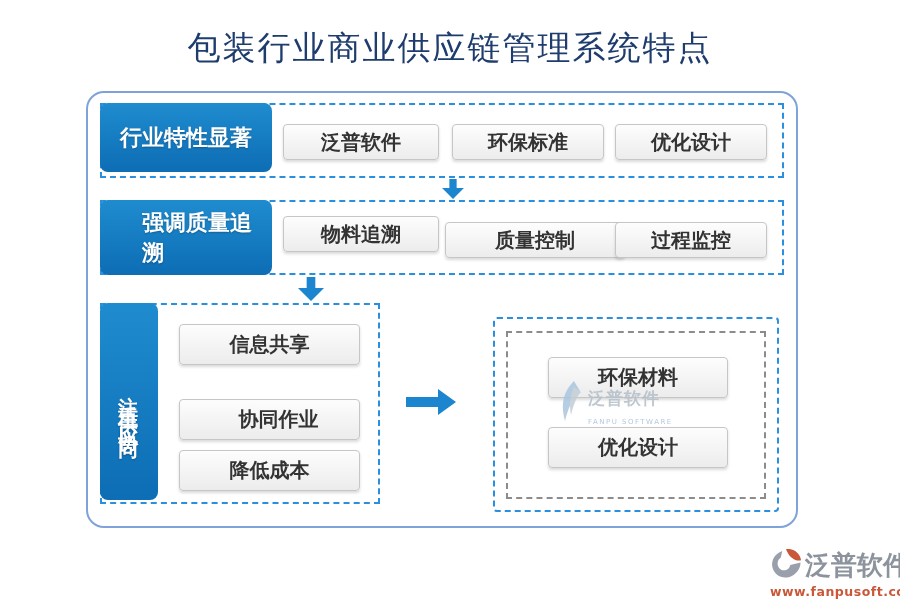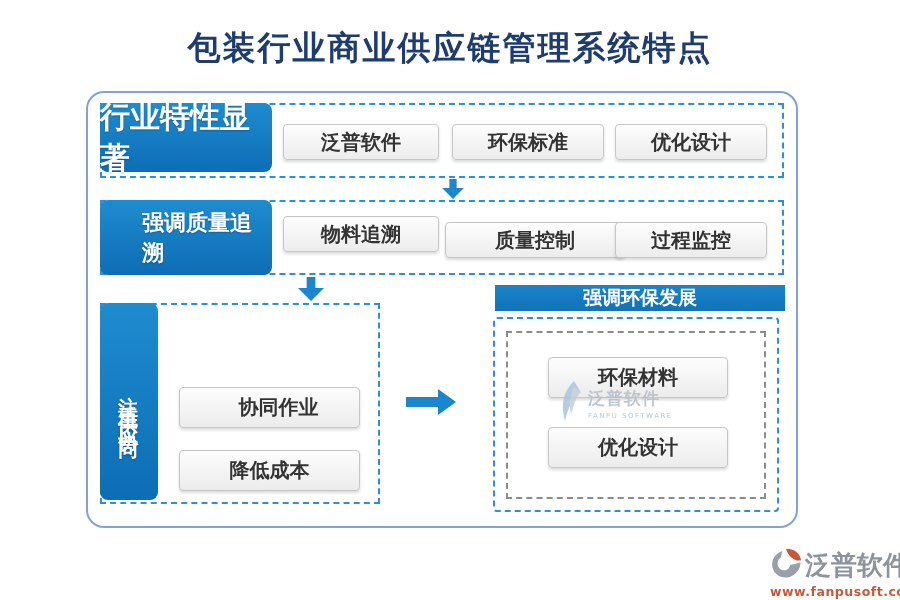--- a/index.html
+++ b/index.html
@@ -2,41 +2,41 @@
 <html><head>
 <meta charset="utf-8">
 <style>
   * { margin: 0; padding: 0; box-sizing: border-box; }
   html, body { width: 900px; height: 600px; background: #ffffff; font-family: "DejaVu Sans", "Liberation Sans", sans-serif; }
   .canvas { position: relative; width: 900px; height: 600px; overflow: hidden; background: #fff; }
 
   .title {
     position: absolute; left: 0; top: 26px; width: 900px;
     text-align: center; font-family: "DejaVu Serif", "Liberation Serif", serif;
-    font-size: 33px; font-weight: bold; color: #1e3c6e; letter-spacing: 2px;
+    font-size: 33px; font-weight: normal; color: #1e3c6e; letter-spacing: 2px;
   }
 
   .frame {
     position: absolute; left: 86px; top: 91px; width: 712px; height: 437px;
     border: 2px solid #7fa3d9; border-radius: 18px; background: #fff;
   }
 
   .row-dashed { position: absolute; border: 2px dashed #2b8fe0; background: #fff; }
   .row1 { left: 100px; top: 103px; width: 684px; height: 75px; }
   .row2 { left: 100px; top: 200px; width: 684px; height: 75px; }
   .row3 { left: 100px; top: 303px; width: 280px; height: 201px; }
 
   .blue-label {
     position: absolute; z-index: 2;
     background: linear-gradient(180deg, #1f8ccf 0%, #0d6db5 100%);
     border-radius: 8px; color: #ffffff; font-weight: bold;
     display: flex; align-items: center; justify-content: center;
     text-shadow: 0 1px 2px rgba(0,0,0,.25);
   }
-  .label1 { left: 100px; top: 103px; width: 172px; height: 69px; font-size: 30px; }
+  .label1 { left: 100px; top: 103px; width: 172px; height: 69px; font-size: 22px; }
   .label2 { left: 100px; top: 200px; width: 172px; height: 75px; font-size: 22px; padding-left: 42px; }
   .label3 {
     left: 100px; top: 303px; width: 58px; height: 197px; font-size: 20px;
     writing-mode: vertical-rl; text-orientation: upright; letter-spacing: 9px;
     padding-top: 10px;
   }
 
   .btn {
     position: absolute; z-index: 3;
     background: linear-gradient(180deg, #fdfdfd 0%, #ececec 100%);
@@ -48,21 +48,21 @@
   
   .b10 { left: 283px; top: 124px; width: 156px; height: 36px; }
   .b11 { left: 452px; top: 124px; width: 152px; height: 36px; }
   .b12 { left: 615px; top: 124px; width: 152px; height: 36px; }
   
   .b20 { left: 283px; top: 216px; width: 156px; height: 36px; }
   .b21 { left: 445px; top: 222px; width: 180px; height: 36px; }
   .b22 { left: 615px; top: 222px; width: 152px; height: 36px; }
   
   .b30 { left: 179px; top: 324px; width: 181px; height: 41px; }
-  .b31 { left: 179px; top: 387px; width: 181px; height: 41px; padding-left: 18px; }
+  .b31 { left: 179px; top: 399px; width: 181px; height: 41px; padding-left: 18px; }
   .b32 { left: 179px; top: 450px; width: 181px; height: 41px; }
   
   .b40 { left: 548px; top: 357px; width: 180px; height: 41px; }
   .b41 { left: 548px; top: 427px; width: 180px; height: 41px; }
 
   .right-header {
     position: absolute; left: 495px; top: 285px; width: 290px; height: 26px; z-index: 2;
     background: linear-gradient(180deg, #1b84c9 0%, #0f72ba 100%);
     color: #fff; font-size: 19px; font-weight: bold;
     display: flex; align-items: center; justify-content: center;
@@ -81,21 +81,21 @@
   .arrow-down-2 { left: 298px; top: 277px; width: 26px; height: 24px; }
   .arrow-right  { left: 406px; top: 389px; width: 50px; height: 26px; }
 
   .watermark {
     position: absolute; left: 560px; top: 381px; z-index: 5;
     display: flex; align-items: flex-start; gap: 4px; opacity: .85;
     pointer-events: none;
   }
   .watermark .wm-text { display: flex; flex-direction: column; margin-top: 6px; }
   .wm-brand { font-size: 17px; font-weight: bold; color: #b4bfc9; letter-spacing: 1px; }
-  .wm-sub { font-size: 7px; color: #a3c0da; letter-spacing: 1.5px; margin-top: 2px; }
+  .wm-sub { font-size: 7px; color: #a3c0da; letter-spacing: 1.5px; margin-top: 8px; }
 
   .footer-logo { position: absolute; left: 770px; top: 548px; width: 126px; }
   .footer-top { display: flex; align-items: center; gap: 3px; }
   .footer-brand { font-size: 26px; font-weight: bold; color: #8d939d; font-family: "DejaVu Serif", "Liberation Serif", serif; white-space: nowrap; }
   .footer-url { font-size: 12.5px; font-weight: bold; color: #c9573a; margin-top: 1px; text-align: center; letter-spacing: .5px; }
 </style>
 </head>
 <body>
 
 <div class="canvas">
@@ -123,30 +123,30 @@
   <div class="btn b22">过程监控</div>
 
   <div class="arrow arrow-down-2">
     <svg width="26" height="24" viewBox="0 0 24 22" aria-hidden="true">
       <path d="M8 0 h8 v10 h8 L12 22 L0 10 h8 Z" fill="#1b86cf"></path>
     </svg>
   </div>
 
   <div class="row-dashed row3"></div>
   <div class="blue-label label3">注重供应协同</div>
+  <div class="btn b30">信息共享</div>
   <div class="btn b31">协同作业</div>
   <div class="btn b32">降低成本</div>
 
   <div class="arrow arrow-right">
     <svg width="50" height="26" viewBox="0 0 50 26" aria-hidden="true">
       <path d="M0 8 h32 v-8 L50 13 L32 26 v-8 H0 Z" fill="#1b86cf"></path>
     </svg>
   </div>
 
-  <div class="right-header">强调环保发展</div>
   <div class="right-dashed-blue"></div>
   <div class="right-dashed-gray"></div>
   <div class="btn b40">环保材料</div>
   <div class="btn b41">优化设计</div>
 
   <div class="watermark">
     <span>
       <svg width="24" height="42" viewBox="0 0 24 42" aria-hidden="true">
         <path d="M14 0 C4 10 0 22 5 40 C8 28 12 18 20 10 Z" fill="#aac6e0"></path>
         <path d="M14 6 C10 14 9 24 11 34 C13 26 16 16 21 11 Z" fill="#c3cdd6"></path>

